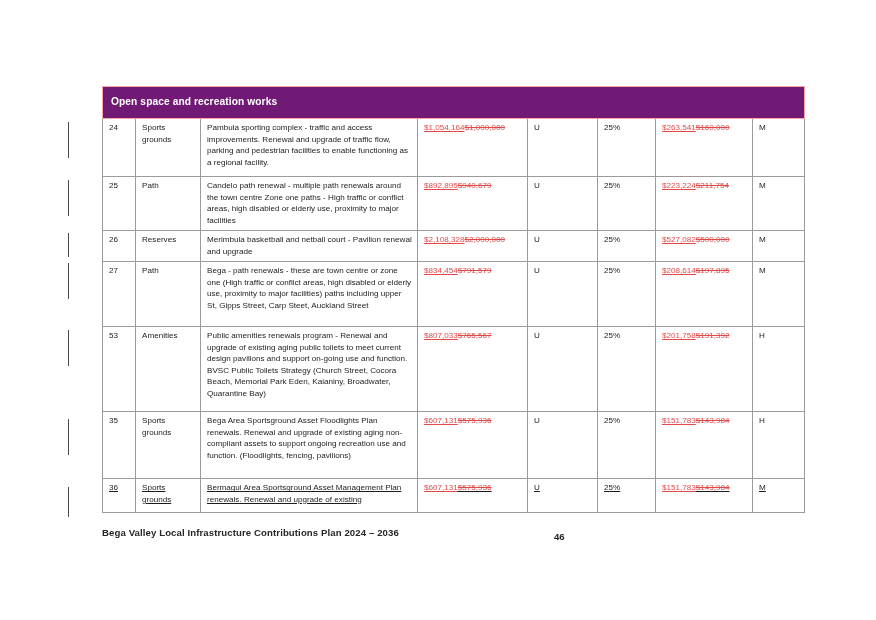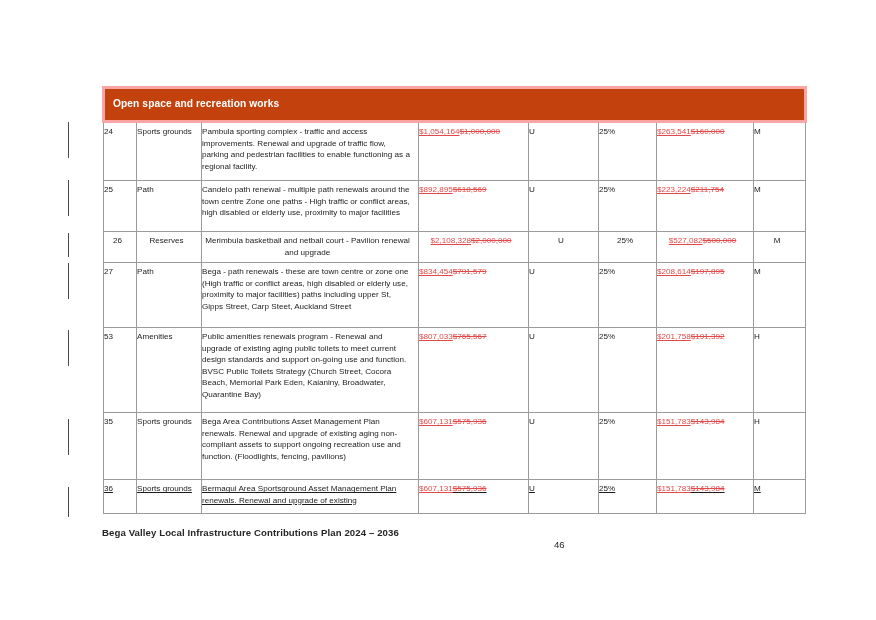--- a/index.html
+++ b/index.html
@@ -43,32 +43,32 @@
   }
   table.works {
     border-collapse: collapse;
     table-layout: fixed;
     width: 702px;
   }
   table.works td,
   table.works th {
     border: 1px solid #9b9b9b;
     vertical-align: top;
-    padding: 3px 5px 4px 0;
+    padding: 3px 5px 4px 6px;
     font-size: 8.1px;
     line-height: 1.42;
     color: #1c1c1c;
     font-family: "Liberation Sans", sans-serif;
     font-weight: normal;
     text-align: left;
   }
   
   tr.section-head th {
-    background: #c2410c;
-    border: 3px solid #fca5a5;
+    background: #701a75;
+    border: 1px solid #fca5a5;
     color: #ffffff;
     font-size: 10.2px;
     font-weight: bold;
     letter-spacing: .1px;
     padding: 8px 8px 9px 8px;
     height: 14px;
   }
 
   
   col.c-num    { width: 33px; }
@@ -90,21 +90,21 @@
     text-underline-offset: 1px;
   }
   .del {
     color: #e24a4a;
     text-decoration: line-through;
   }
 
   
   tr.r24 td { height: 50px; }
   tr.r25 td { height: 43px; }
-  tr.r26 td { height: 20px; text-align: center; }
+  tr.r26 td { height: 20px; }
   tr.r27 td { height: 57px; }
   tr.r28 td { height: 77px; }
   tr.r35 td { height: 59px; }
   tr.r36 td { height: 26px; text-decoration: underline; }
 
   
   .footer {
     position: absolute;
     left: 102px;
     top: 527px;
@@ -117,23 +117,23 @@
     top: 0;
     font-size: 9.6px;
     font-weight: bold;
     color: #262626;
     letter-spacing: .1px;
     white-space: nowrap;
   }
   .footer-page {
     position: absolute;
     left: 452px;
-    top: 12px;
+    top: 4px;
     font-size: 9.6px;
-    font-weight: normal;
+    font-weight: bold;
     color: #262626;
     text-align: center;
   }
 </style>
 </head>
 <body>
 
 <div class="page">
 
   <div class="change-bars">
@@ -171,21 +171,21 @@
             <td class="money"><span class="ins">$1,054,164</span><span class="del">$1,000,000</span></td>
             <td>U</td>
             <td>25%</td>
             <td class="money"><span class="ins">$263,541</span><span class="del">$160,000</span></td>
             <td>M</td>
           </tr>
           <tr class="r25">
             <td class="num">25</td>
             <td>Path</td>
             <td>Candelo path renewal - multiple path renewals around the town centre Zone one paths - High traffic or conflict areas, high disabled or elderly use, proximity to major facilities</td>
-            <td class="money"><span class="ins">$892,895</span><span class="del">$618,569</span></td>
+            <td class="money"><span class="ins">$892,895</span><span class="del">$940,679</span></td>
             <td>U</td>
             <td>25%</td>
             <td class="money"><span class="ins">$223,224</span><span class="del">$211,754</span></td>
             <td>M</td>
           </tr>
           <tr class="r26">
             <td class="num">26</td>
             <td>Reserves</td>
             <td>Merimbula basketball and netball court - Pavilion renewal and upgrade</td>
             <td class="money"><span class="ins">$2,108,328</span><span class="del">$2,000,000</span></td>
@@ -200,31 +200,31 @@
             <td>Bega - path renewals - these are town centre or zone one (High traffic or conflict areas, high disabled or elderly use, proximity to major facilities) paths including upper St, Gipps Street, Carp Steet, Auckland Street</td>
             <td class="money"><span class="ins">$834,454</span><span class="del">$791,579</span></td>
             <td>U</td>
             <td>25%</td>
             <td class="money"><span class="ins">$208,614</span><span class="del">$197,895</span></td>
             <td>M</td>
           </tr>
           <tr class="r28">
             <td class="num">53</td>
             <td>Amenities</td>
-            <td>Public amenities renewals program - Renewal and upgrade of existing aging public toilets to meet current design standards and support on-going use and function. BVSC Public Toilets Strategy (Church Street, Cocora Beach, Memorial Park Eden, Kaianiny, Broadwater, Quarantine Bay)</td>
+            <td>Public amenities renewals program - Renewal and upgrade of existing aging public toilets to meet current design pavilions and support on-going use and function. BVSC Public Toilets Strategy (Church Street, Cocora Beach, Memorial Park Eden, Kaianiny, Broadwater, Quarantine Bay)</td>
             <td class="money"><span class="ins">$807,033</span><span class="del">$765,567</span></td>
             <td>U</td>
             <td>25%</td>
             <td class="money"><span class="ins">$201,758</span><span class="del">$191,392</span></td>
             <td>H</td>
           </tr>
           <tr class="r35">
             <td class="num">35</td>
             <td>Sports grounds</td>
-            <td>Bega Area Contributions Asset Management Plan renewals. Renewal and upgrade of existing aging non-compliant assets to support ongoing recreation use and function. (Floodlights, fencing, pavilions)</td>
+            <td>Bega Area Sportsground Asset Floodlights Plan renewals. Renewal and upgrade of existing aging non-compliant assets to support ongoing recreation use and function. (Floodlights, fencing, pavilions)</td>
             <td class="money"><span class="ins">$607,131</span><span class="del">$575,936</span></td>
             <td>U</td>
             <td>25%</td>
             <td class="money"><span class="ins">$151,783</span><span class="del">$143,984</span></td>
             <td>H</td>
           </tr>
           <tr class="r36">
             <td class="num">36</td>
             <td>Sports grounds</td>
             <td>Bermagui Area Sportsground Asset Management Plan renewals. Renewal and upgrade of existing</td>

